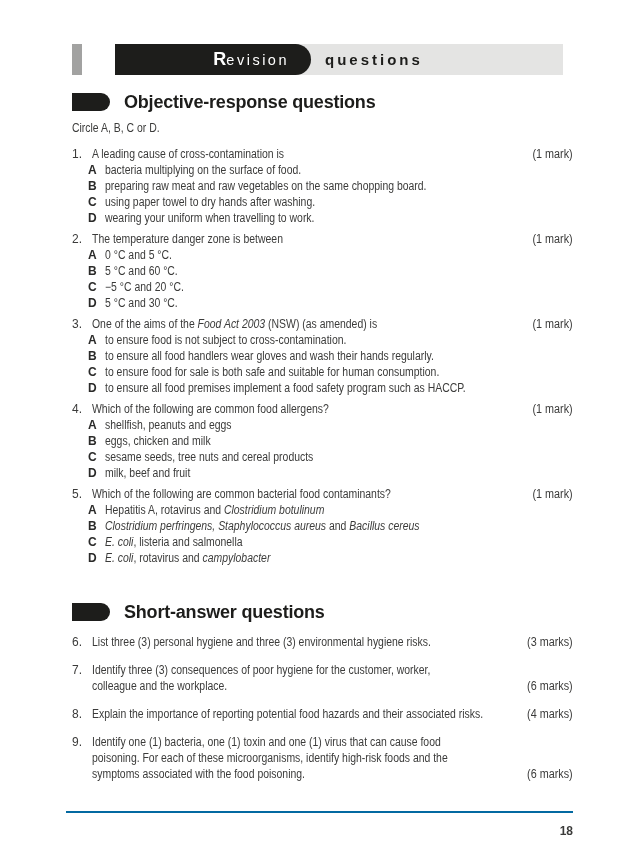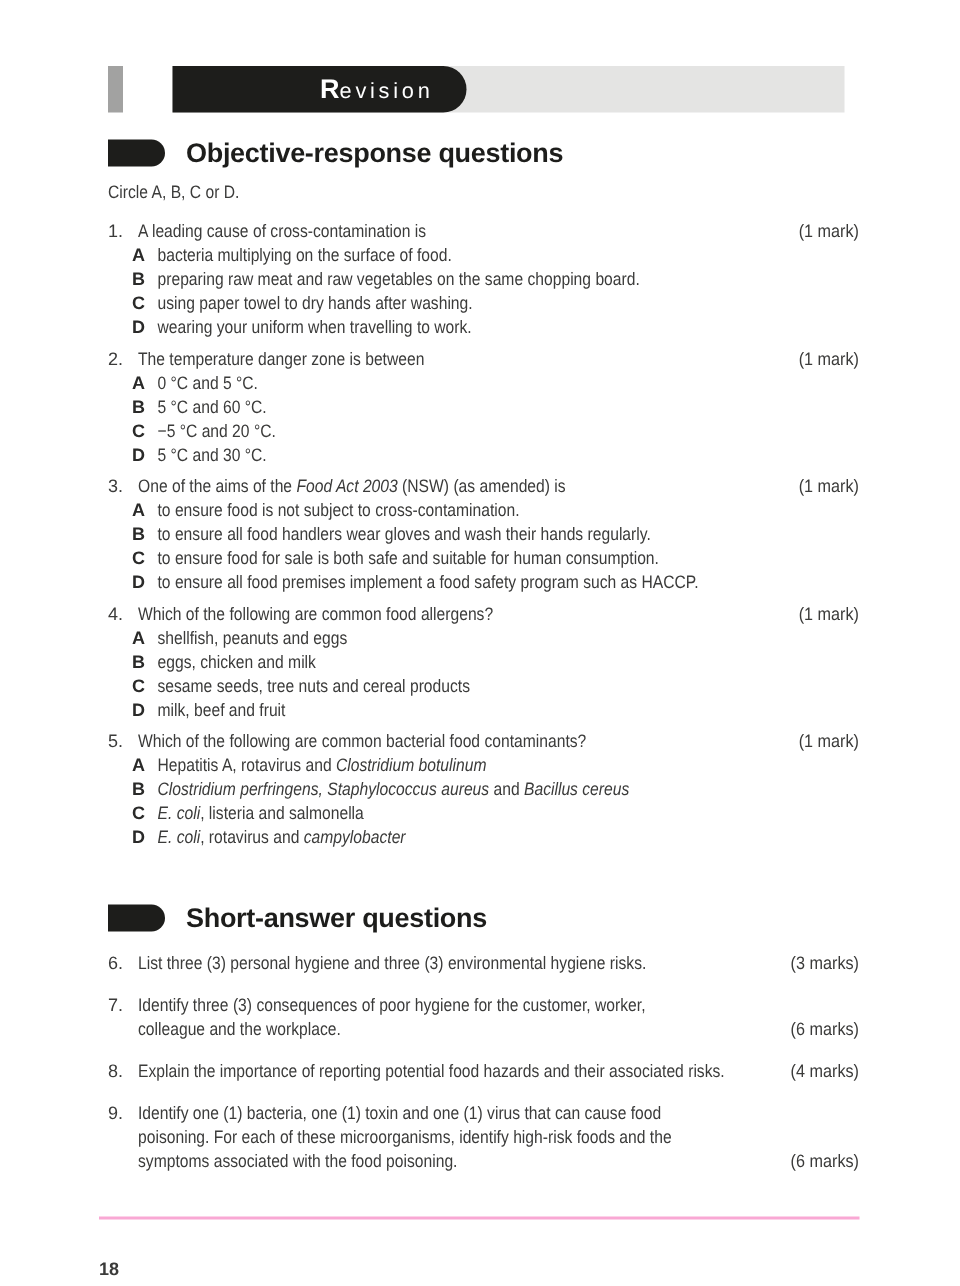--- a/index.html
+++ b/index.html
@@ -53,36 +53,37 @@
   .opt-row { position:relative; padding-left:33px; }
   .opt-letter { position:absolute; left:16px; top:0; font-weight:bold; color:#2a2a29; }
 
   
   .txt-c { transform:scaleX(0.87); transform-origin:left top; white-space:nowrap; }
   .txt-c i { font-style:italic; }
 
   
   .footer {
     position:absolute; left:66px; right:67px; top:811px;
-    border-top:2px solid #f9a8d4; padding-top:25px;
-    display:flex; justify-content:space-between; align-items:baseline;
+    border-top:2px solid #0369a1; padding-top:10px;
+    display:flex; justify-content:flex-end; align-items:baseline;
   }
   .page-num { font-weight:bold; font-size:12px; color:#3b3b3a; }
   .brand { font-size:11.5px; font-weight:bold; letter-spacing:1px; white-space:nowrap; }
   .brand .b1 { color:#bcbcbc; }
   .brand .b2 { color:#8d8d8d; }
   .brand .b3 { color:#1d1d1b; }
 </style>
 </head>
 <body>
 
 <div class="banner-row">
   <div class="banner-accent"></div>
   <div class="banner-track">
     <div class="banner-pill"><span class="cap">R</span><span class="rest">evision</span></div>
+    <div class="banner-word2">questions</div>
   </div>
 </div>
 
 <div class="sec-header" id="sec-header-1">
   <div class="sec-tab"></div>
   <div class="sec-title">Objective-response questions</div>
 </div>
 
 <div class="instruction txt-c">Circle A, B, C or D.</div>
 

